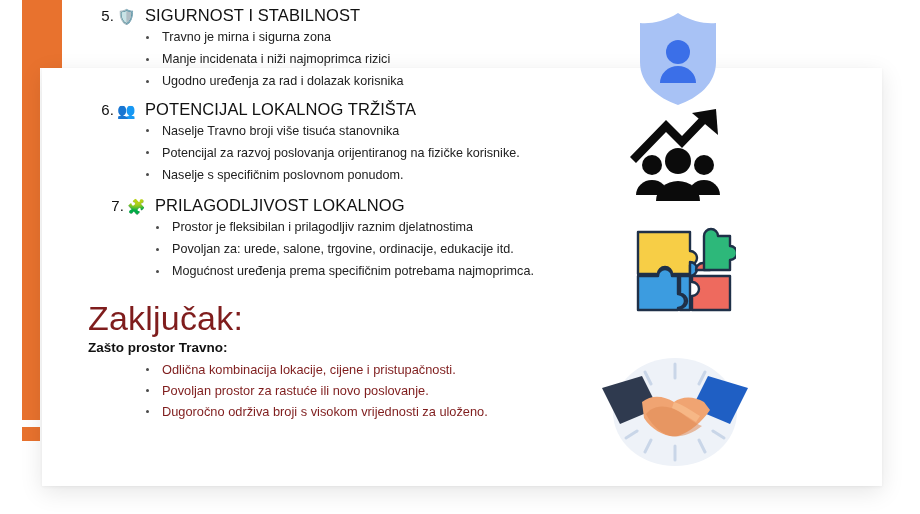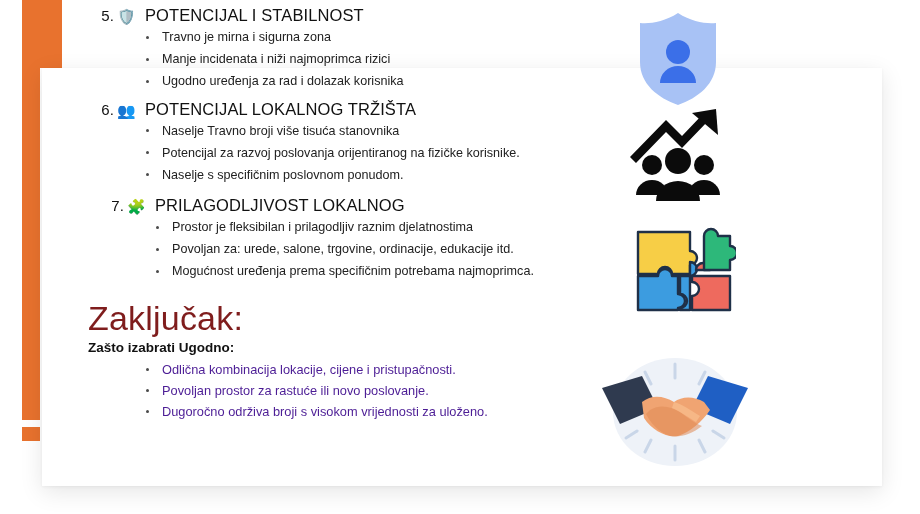--- a/index.html
+++ b/index.html
@@ -73,21 +73,21 @@
     font-size:34px;font-weight:400;letter-spacing:.2px;
     margin:18px 0 2px 0;color:#7f1d1d;
   }
   .concl-sub{
     font-size:13.5px;font-weight:bold;color:#111;margin:0 0 2px 0;
   }
   ul.concl-bullets{
     list-style:none;margin:4px 0 0 0;padding:0 0 0 56px;
   }
   ul.concl-bullets li{
-    position:relative;font-size:12.8px;line-height:21px;color:#4c1d95;
+    position:relative;font-size:12.8px;line-height:21px;color:#7f1d1d;
     padding-left:18px;
   }
   ul.concl-bullets li::before{
     content:"";position:absolute;left:2px;top:9px;
     width:3.4px;height:3.4px;border-radius:50%;background:#4a4a4a;
   }
 
   
   .illus{position:absolute;}
   .ill-shield{left:590px;top:-58px;}
@@ -105,21 +105,21 @@
   <div class="deco-dot"></div>
 
   <div class="card">
 
     <div class="content">
 
       <div class="item item-5">
         <div class="item-head">
           <span class="num">5.</span>
           <span class="head-emoji">🛡️</span>
-          <span class="head-title">POTENCIJAL I STABILNOST</span>
+          <span class="head-title">SIGURNOST I STABILNOST</span>
         </div>
         <ul class="bullets">
           <li>Travno je mirna i sigurna zona</li>
           <li>Manje incidenata i niži najmoprimca rizici</li>
           <li>Ugodno uređenja za rad i dolazak korisnika</li>
         </ul>
       </div>
 
       <div class="item item-6" style="margin-top:9px;">
         <div class="item-head">
@@ -142,21 +142,21 @@
         </div>
         <ul class="bullets">
           <li>Prostor je fleksibilan i prilagodljiv raznim djelatnostima</li>
           <li>Povoljan za: urede, salone, trgovine, ordinacije, edukacije itd.</li>
           <li>Mogućnost uređenja prema specifičnim potrebama najmoprimca.</li>
         </ul>
       </div>
 
       <div class="conclusion">
         <div class="concl-title">Zaključak:</div>
-        <div class="concl-sub">Zašto izabrati Ugodno:</div>
+        <div class="concl-sub">Zašto prostor Travno:</div>
         <ul class="concl-bullets">
           <li>Odlična kombinacija lokacije, cijene i pristupačnosti.</li>
           <li>Povoljan prostor za rastuće ili novo poslovanje.</li>
           <li>Dugoročno održiva broji s visokom vrijednosti za uloženo.</li>
         </ul>
       </div>
 
     </div>
 
     <div class="illus ill-shield">

